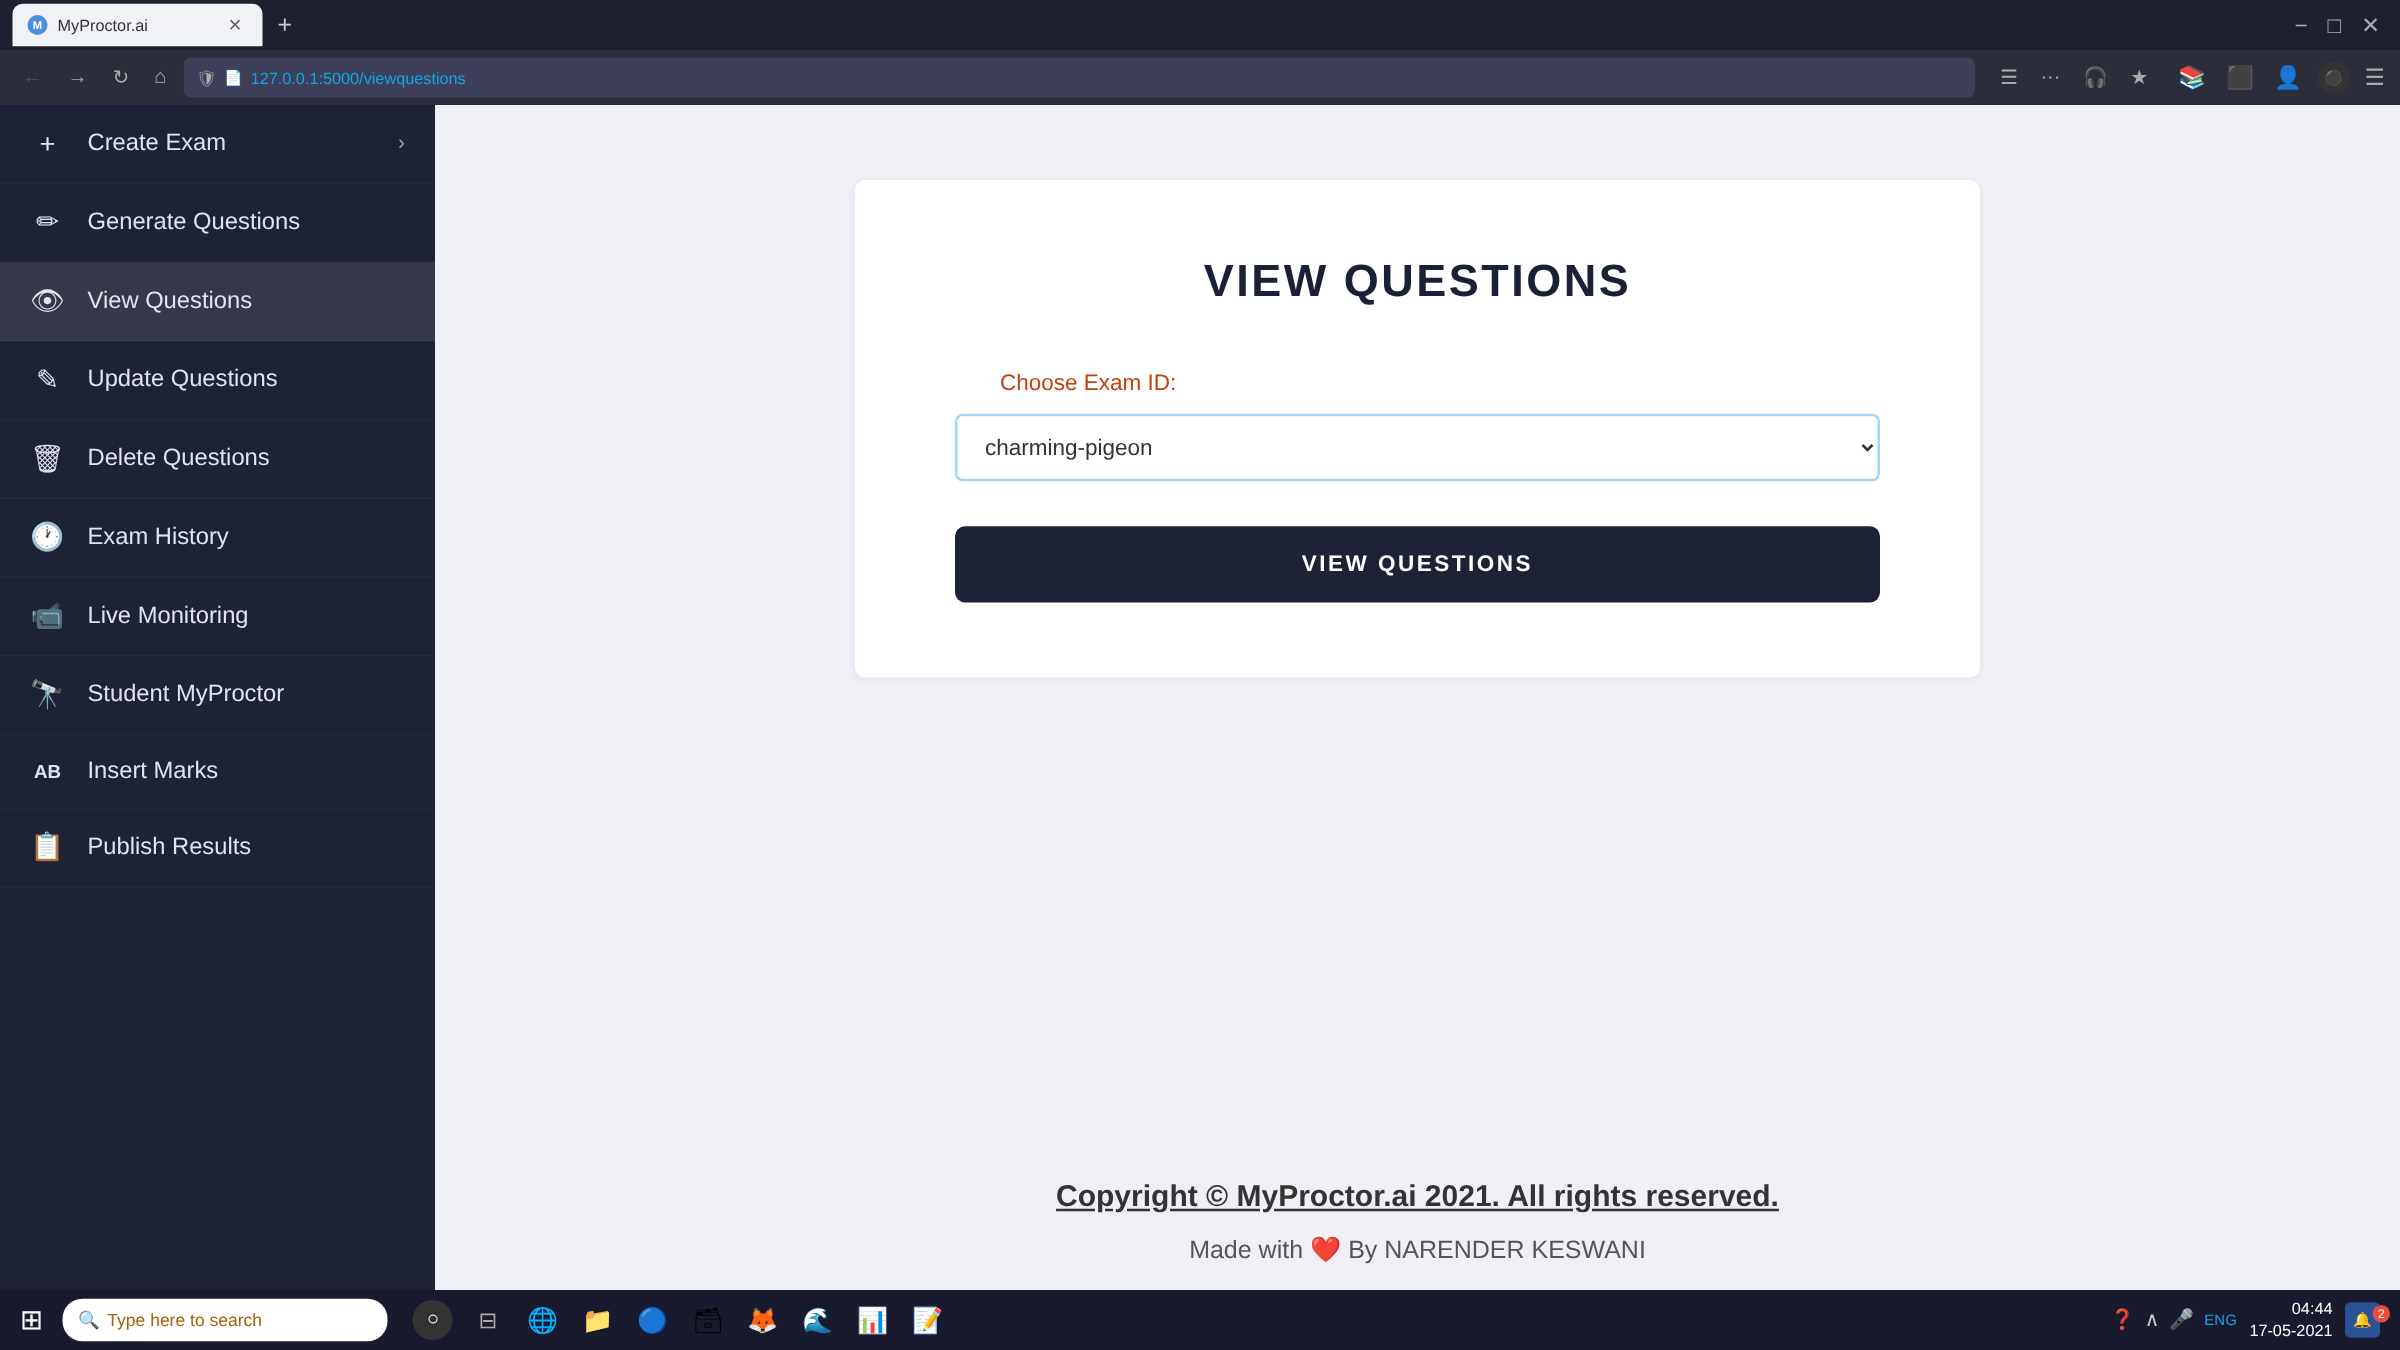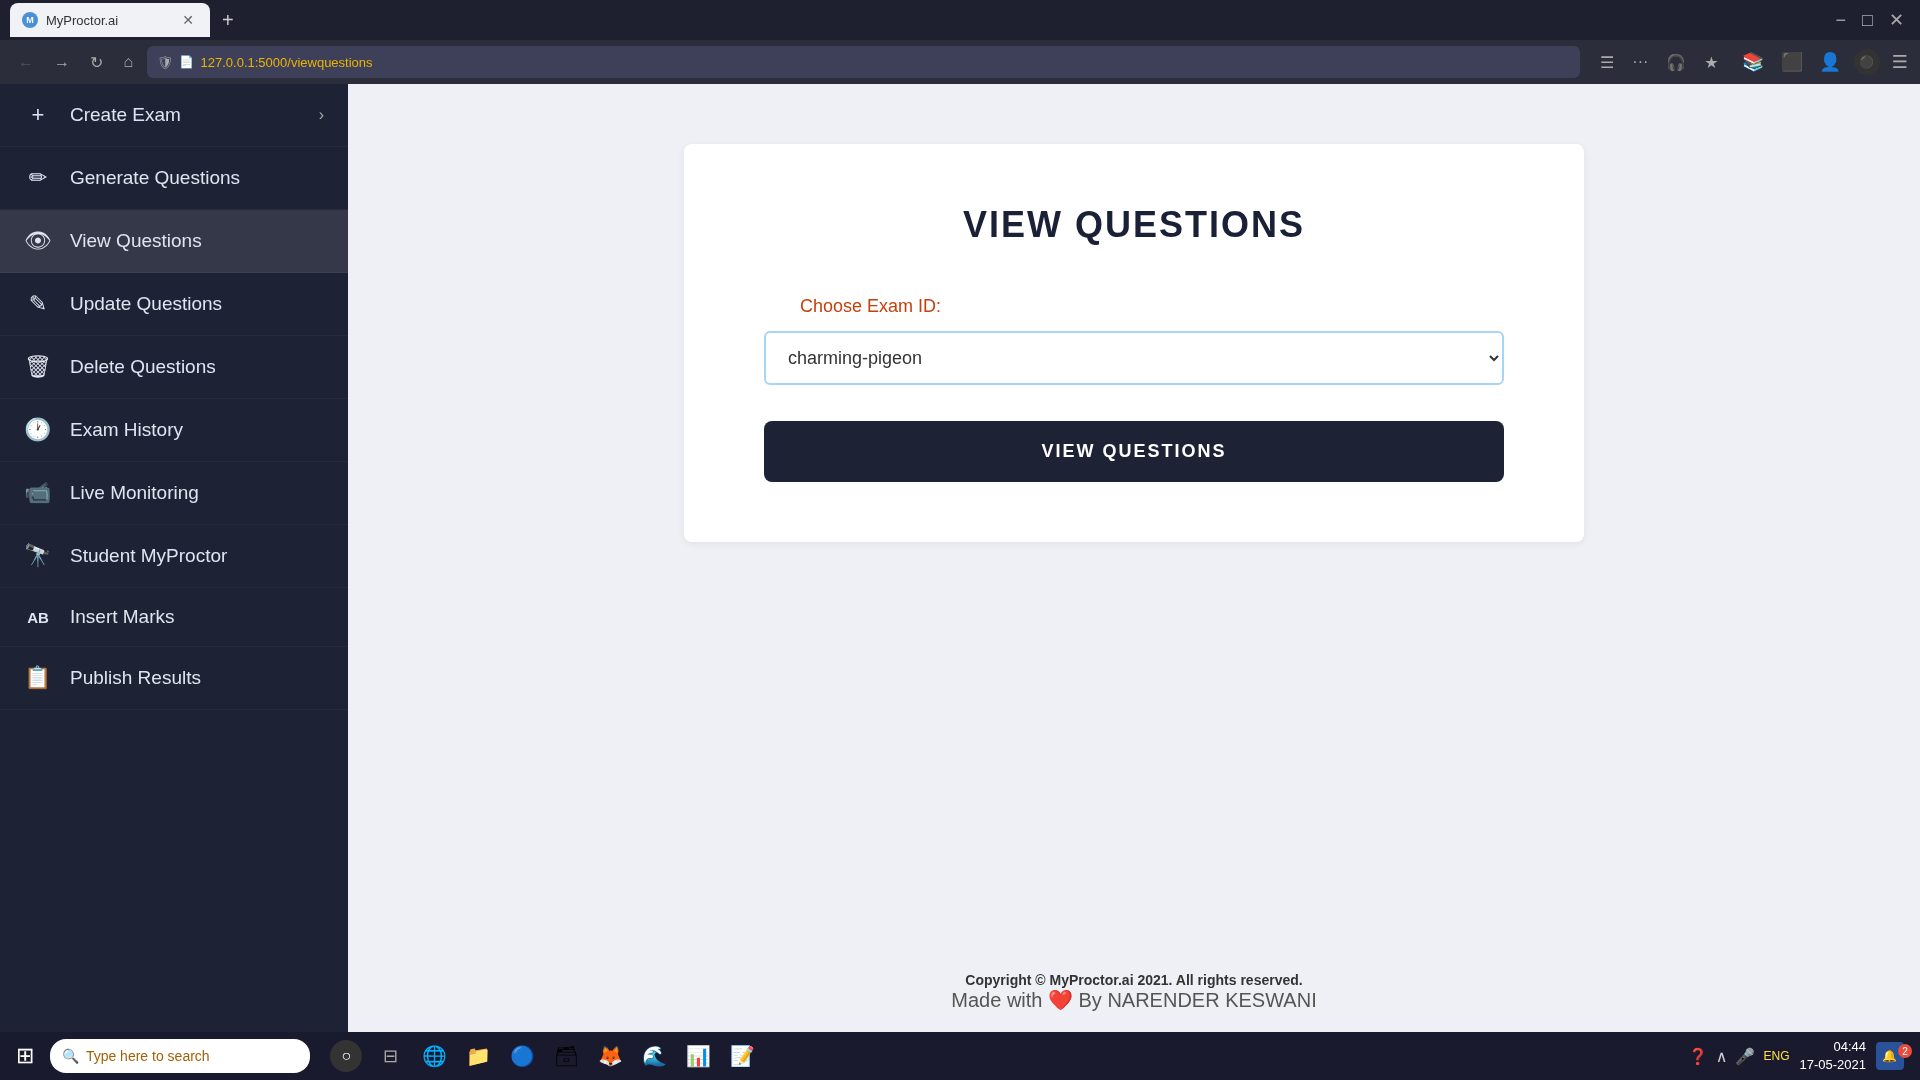--- a/index.html
+++ b/index.html
@@ -13,21 +13,21 @@
     .tab-title { font-size: 13px; color: #333; flex: 1; }
     .tab-close { font-size: 14px; color: #666; cursor: pointer; padding: 2px 4px; border-radius: 3px; }
     .tab-new { background: none; border: none; color: #ccc; font-size: 20px; cursor: pointer; padding: 0 8px; }
     .window-controls { margin-left: auto; display: flex; gap: 4px; }
     .address-bar { display: flex; align-items: center; height: 44px; background: #2b2d3a; padding: 0 12px; gap: 8px; }
     .nav-btn { background: none; border: none; color: #aaa; font-size: 16px; cursor: pointer; padding: 4px 6px; border-radius: 4px; }
     .nav-btn.disabled { color: #555; cursor: default; }
     .url-container { flex: 1; background: #3d4058; border-radius: 6px; display: flex; align-items: center; padding: 0 10px; height: 32px; gap: 6px; }
     .url-shield { color: #aaa; font-size: 13px; }
     .url-lock { color: #aaa; font-size: 12px; }
-    .url-text { color: #eab308; font-size: 13px; flex: 1; }
+    .url-text { color: #0ea5e9; font-size: 13px; flex: 1; }
     .toolbar-icons { display: flex; align-items: center; gap: 10px; margin-left: 8px; color: #aaa; font-size: 16px; }
     .toolbar-icon { cursor: pointer; padding: 4px; border-radius: 4px; }
     .extensions { display: flex; align-items: center; gap: 8px; margin-left: 8px; }
     .hamburger { color: #aaa; font-size: 18px; cursor: pointer; margin-left: 4px; }
 
     
     .main-content { display: flex; flex: 1; overflow: hidden; }
 
     
     .sidebar { width: 348px; background: #1e2235; color: white; display: flex; flex-direction: column; overflow-y: auto; flex-shrink: 0; }
@@ -44,21 +44,21 @@
     
     .card { background: white; border-radius: 8px; padding: 60px 80px; max-width: 900px; margin: 0 auto; box-shadow: 0 2px 8px rgba(0,0,0,0.06); }
     .card-title { text-align: center; font-size: 36px; font-weight: 700; color: #1a2035; letter-spacing: 2px; margin-bottom: 50px; }
     .form-group { margin-bottom: 36px; }
     .form-label { display: block; font-size: 18px; color: #c2410c; margin-bottom: 14px; font-weight: 400; margin-left: 36px; }
     .form-select { width: 100%; padding: 14px 18px; font-size: 18px; border: 2px solid #a8d4f5; border-radius: 6px; background: white; color: #333; outline: none; appearance: auto; cursor: pointer; }
     .btn-primary { width: 100%; padding: 20px; font-size: 18px; font-weight: 700; letter-spacing: 2px; background: #1e2235; color: white; border: none; border-radius: 8px; cursor: pointer; transition: background 0.2s; }
 
     
     .footer { text-align: center; padding: 50px 20px 20px; color: #333; }
-    .footer-copy { font-size: 14px; font-weight: 600; margin-bottom: 0; }
+    .footer-copy { font-size: 24px; font-weight: 600; margin-bottom: 15px; text-decoration: underline; }
     .footer-made { font-size: 20px; color: #555; }
     .heart { color: #e74c3c; }
 
     
     .taskbar { height: 48px; background: #1a1a2e; display: flex; align-items: center; padding: 0 8px; gap: 8px; flex-shrink: 0; }
     .taskbar-start { background: none; border: none; color: white; font-size: 22px; cursor: pointer; padding: 4px 8px; }
     .taskbar-search { display: flex; align-items: center; background: white; border-radius: 16px; padding: 4px 12px; gap: 6px; width: 260px; height: 34px; }
     .taskbar-search-icon { color: #888; font-size: 14px; }
     .taskbar-search-text { font-size: 14px; color: #a16207; }
     .taskbar-icons { display: flex; align-items: center; gap: 12px; margin: 0 12px; }
@@ -228,21 +228,21 @@
     </div>
     <div class="taskbar-icon">
       <span style="font-size:20px;">📝</span>
     </div>
   </div>
   <div class="tray">
     <div class="tray-icons">
       <span class="tray-icon">❓</span>
       <span class="tray-icon">∧</span>
       <span class="tray-icon">🎤</span>
-      <span class="tray-icon" style="font-size:12px;color:#fde047;">ENG</span>
+      <span class="tray-icon" style="font-size:12px;color:#0ea5e9;">ENG</span>
     </div>
     <div class="tray-time">
       <div>04:44</div>
       <div>17-05-2021</div>
     </div>
     <div style="position:relative;display:flex;align-items:center;">
       <div class="tray-notif">🔔</div>
       <div class="tray-badge">2</div>
     </div>
   </div>

